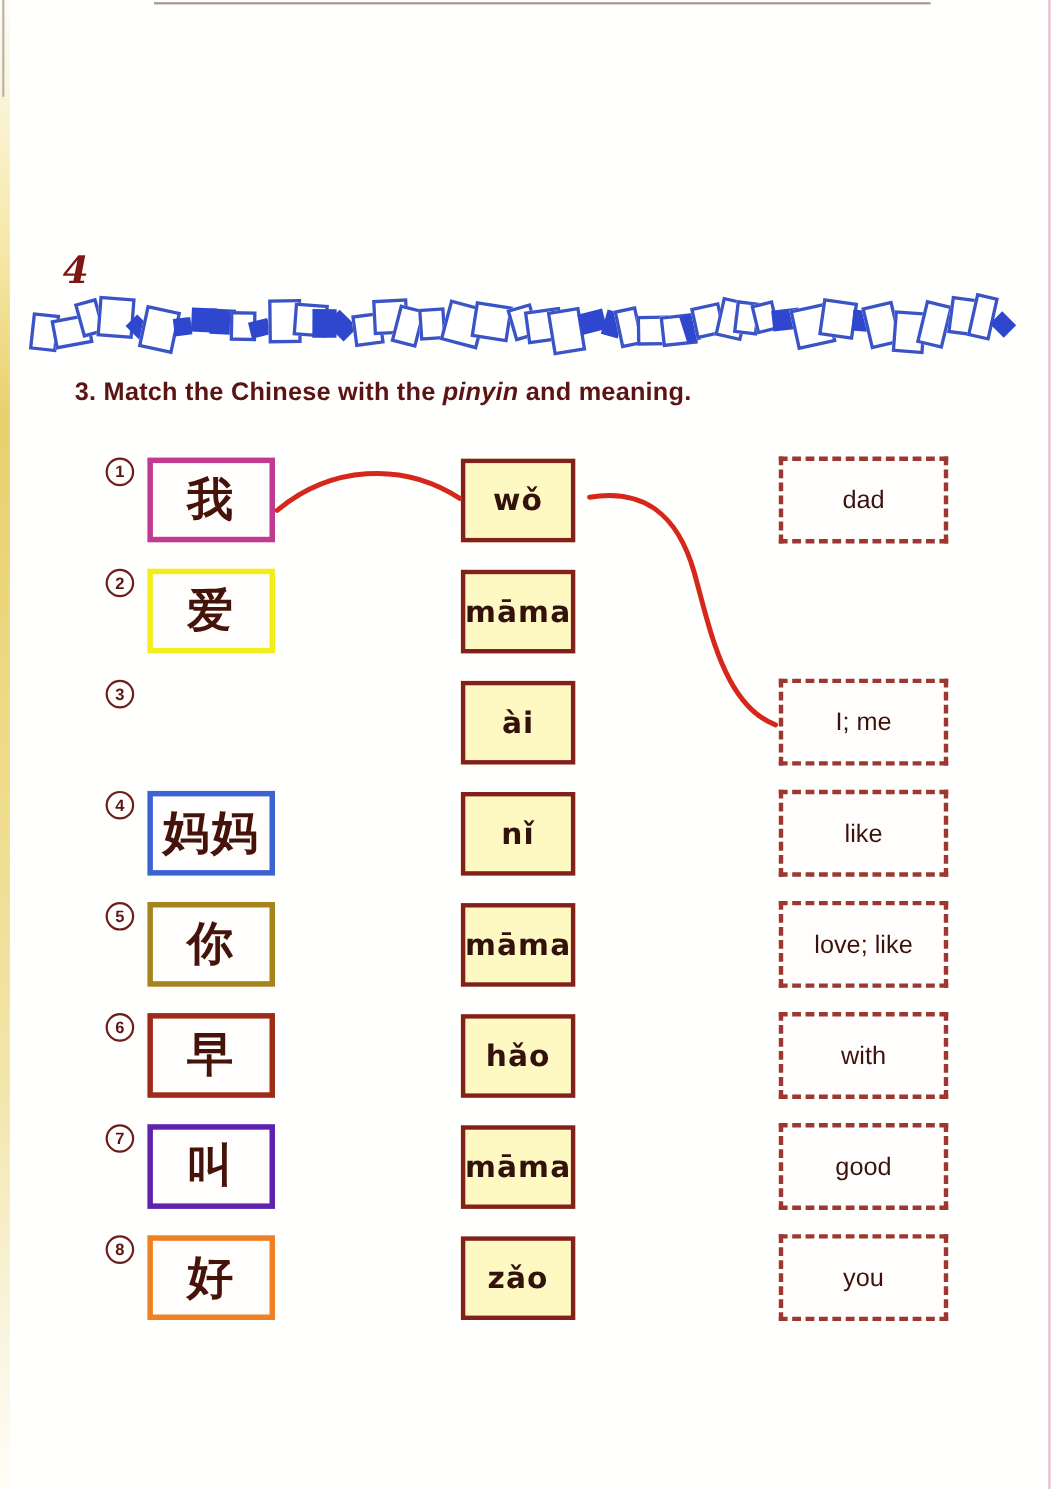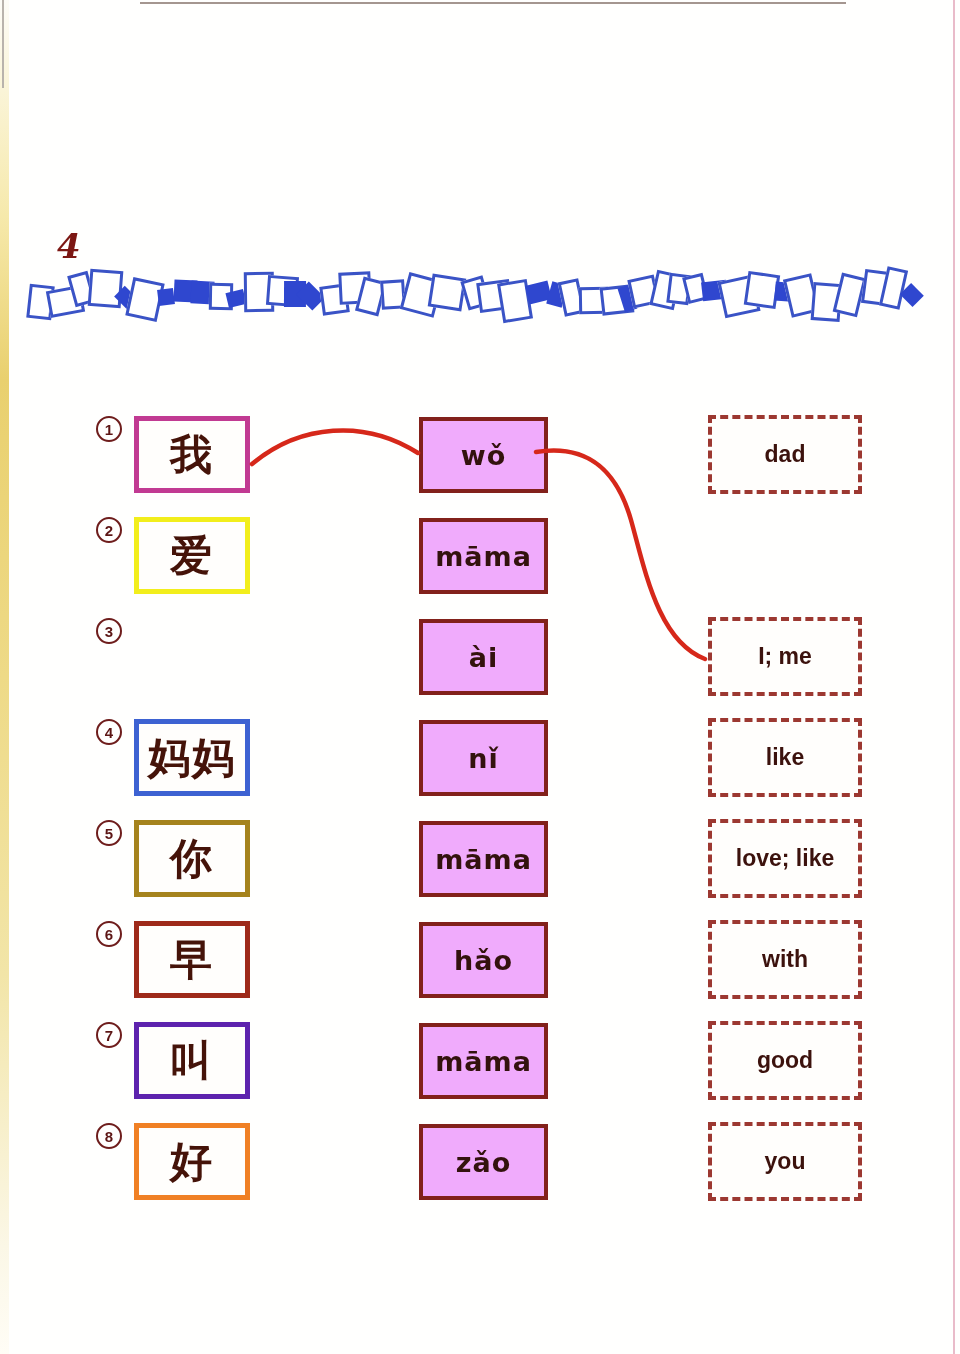--- a/index.html
+++ b/index.html
@@ -27,26 +27,26 @@
   
   .rows{position:absolute;left:0;top:416px;width:960px;}
   .row{position:relative;height:101px;width:960px;}
   .num{position:absolute;left:96px;top:0;width:26px;height:26px;border:2px solid #6e1d1c;
        border-radius:50%;box-sizing:border-box;display:flex;align-items:center;justify-content:center;
        color:#5c1514;font-size:15px;font-weight:600;}
   .cbox{position:absolute;left:134px;top:0;width:116px;height:77px;border:5px solid #888;
        box-sizing:border-box;display:flex;align-items:center;justify-content:center;background:#fffefc;}
   .cchar{font-family:"Liberation Serif",serif;font-size:42px;font-weight:600;color:#451309;
        letter-spacing:2px;line-height:1;}
-  .pbox{position:absolute;left:419px;top:1px;width:129px;height:76px;border:4px solid #82211b;
-       box-sizing:border-box;display:flex;align-items:center;justify-content:center;background:#f0abfc;}
+  .pbox{position:absolute;left:419px;top:1px;width:104px;height:76px;border:4px solid #82211b;
+       box-sizing:border-box;display:flex;align-items:center;justify-content:center;background:#fef9c3;}
   .pbox span{font-family:"DejaVu Sans",sans-serif;font-size:27px;font-weight:600;color:#33120d;letter-spacing:1px;}
   .mbox{position:absolute;left:708px;top:-1px;width:154px;height:79px;border:4px dashed #9c3831;
        box-sizing:border-box;display:flex;align-items:center;justify-content:center;background:#fffefc;}
-  .mbox span{font-size:23px;font-weight:700;color:#3c120d;}
+  .mbox span{font-size:23px;font-weight:400;color:#3c120d;}
 
   .lines-overlay{position:absolute;left:0;top:0;width:960px;height:1354px;pointer-events:none;z-index:6;}
 </style>
 </head>
 <body>
 
 <div class="page">
 
   <div class="edge-top"></div>
   <div class="edge-left"></div>
@@ -95,20 +95,21 @@
       <div class="band-sq" style="left: 717.9px; top: -1.5px; width: 32px; height: 33.5px; transform: rotate(8.1deg); border-color: rgb(58, 83, 198);"></div>
       <div class="band-sq solid" style="left: 747.4px; top: 7.7px; width: 13.5px; height: 18.8px; transform: rotate(4.9deg); border-color: rgb(58, 83, 198);"></div>
       <div class="band-sq" style="left: 758.6px; top: 1.7px; width: 28.7px; height: 38.9px; transform: rotate(-13.3deg); border-color: rgb(58, 83, 198);"></div>
       <div class="band-sq" style="left: 783.6px; top: 9px; width: 28.5px; height: 37.6px; transform: rotate(4.3deg); border-color: rgb(58, 83, 198);"></div>
       <div class="band-sq" style="left: 809px; top: 1.1px; width: 25.2px; height: 39.8px; transform: rotate(13.6deg); border-color: rgb(58, 83, 198);"></div>
       <div class="band-sq" style="left: 835px; top: -2.6px; width: 33.9px; height: 34.2px; transform: rotate(7.4deg); border-color: rgb(58, 83, 198);"></div>
       <div class="band-sq" style="left: 855px; top: -6px; width: 20.6px; height: 40.3px; transform: rotate(12.6deg); border-color: rgb(58, 83, 198);"></div>
       <div class="band-sq solid" style="left: 875px; top: 13.4px; width: 17.7px; height: 15.6px; transform: rotate(45deg); border-color: rgb(58, 83, 198);"></div>
     </div>
 
+  <div class="title"><span>3. Match the Chinese with the </span><span class="it">pinyin</span><span> and meaning.</span></div>
 
   <div class="rows" id="rows">
     <div class="row">
       <span class="num">
           <span class="numtxt">1</span>
         </span>
       <div class="cbox" style="border-color: rgb(193, 58, 146);">
           <span class="cchar">我</span>
         </div>
       <div class="pbox">

